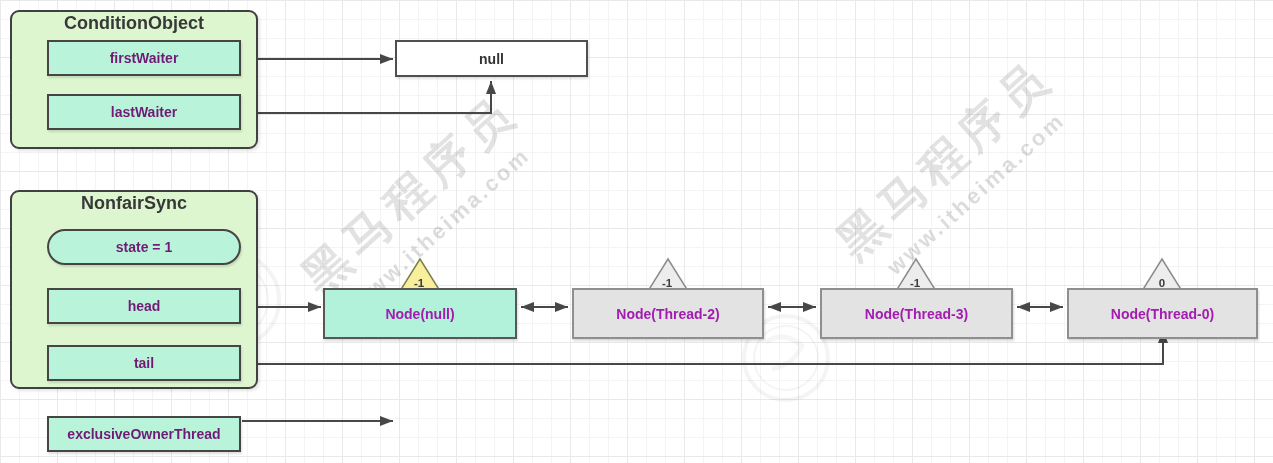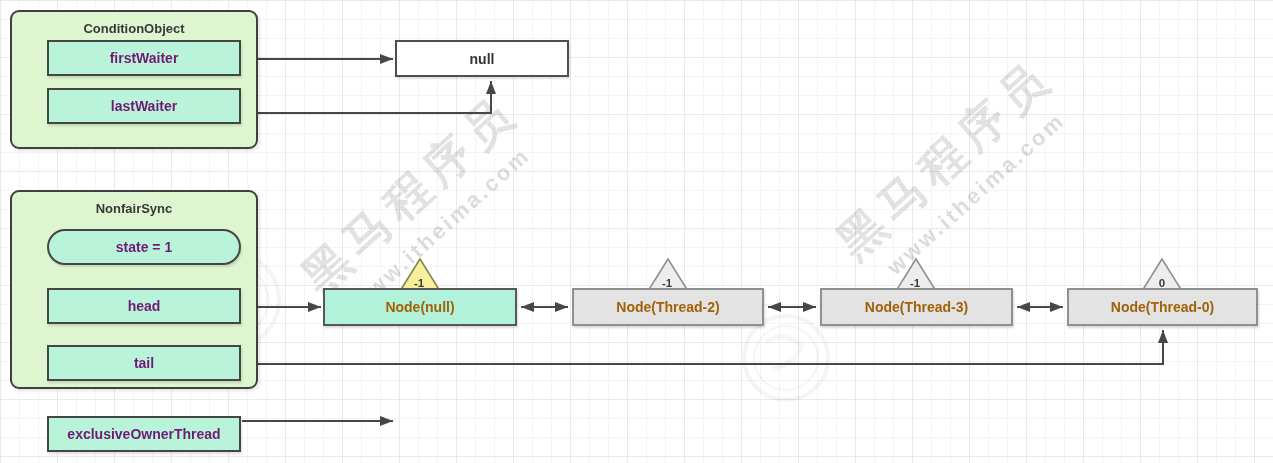--- a/index.html
+++ b/index.html
@@ -21,34 +21,34 @@
   .wm-small{font-size:22px; font-weight:bold; letter-spacing:3px; color:rgba(110,110,110,0.24); margin-top:2px;}
   .wm1{left:255px; top:160px; width:330px;}
   .wm2{left:790px; top:125px; width:330px;}
   
   svg.layer{position:absolute; left:0; top:0; z-index:2;}
   
   .container-box{position:absolute; z-index:3; background:#ddf6cf; border:2px solid #404040;
       border-radius:9px; box-shadow:2px 2px 3px rgba(0,0,0,0.10); box-sizing:border-box;}
   .cond{left:10px; top:10px; width:248px; height:139px;}
   .sync{left:10px; top:190px; width:248px; height:199px;}
-  .box-title{text-align:center; font-weight:bold; font-size:13px; color:#383838; margin-top:9px;}
+  .box-title{text-align:center; font-weight:bold; font-size:18px; color:#383838; margin-top:1px;}
   .field{position:absolute; left:35px; width:190px; height:32px; background:#b9f3da;
       border:2px solid #454545; display:flex; align-items:center; justify-content:center;
       font-weight:bold; font-size:14px; color:#701a75; box-shadow:1px 2px 2px rgba(0,0,0,0.12);}
-  .cond .f0{top:28px;} .cond .f1{top:76px;text-align:center;}
+  .cond .f0{top:28px;} .cond .f1{top:82px;text-align:center;}
   .sync .f0{top:37px;border-radius:18px;} .sync .f1{top:96px;} .sync .f2{top:153px;} .sync .f3{top:224px;}
   
   .simple-box{position:absolute; z-index:3; display:flex; align-items:center; justify-content:center;
       font-weight:bold; font-size:14px; color:#333; box-sizing:border-box;
       box-shadow:1px 2px 2px rgba(0,0,0,0.12);}
-  .null-box{left:395px; top:40px; width:174px; height:37px; background:#ffffff; border:2px solid #4f4f4f;}
+  .null-box{left:395px; top:40px; width:193px; height:37px; background:#ffffff; border:2px solid #4f4f4f;}
   .thread-box{left:395px; top:402px; width:193px; height:36px; background:#31ade4; border:2px solid #3a3a3a; color:#2c2c2c;}
-  .node{position:absolute; z-index:3; top:288px; height:38px; display:flex; align-items:center;
-      justify-content:center; font-weight:bold; font-size:14px; color:#a16207; box-sizing:border-box;
+  .node{position:absolute; z-index:3; top:288px; height:51px; display:flex; align-items:center;
+      justify-content:center; font-weight:bold; font-size:14px; color:#a21caf; box-sizing:border-box;
       box-shadow:1px 2px 2px rgba(0,0,0,0.15);}
   .node-mint{background:#b2f2da; border:2px solid #575757;}
   .node-gray{background:#e3e3e3; border:2px solid #8f8f8f;}
   .n1{left:323px; width:194px;} .n2{left:572px; width:192px;}
   .n3{left:820px; width:193px;} .n4{left:1067px; width:191px;}
 </style>
 </head>
 <body>
 
 <div class="canvas">

